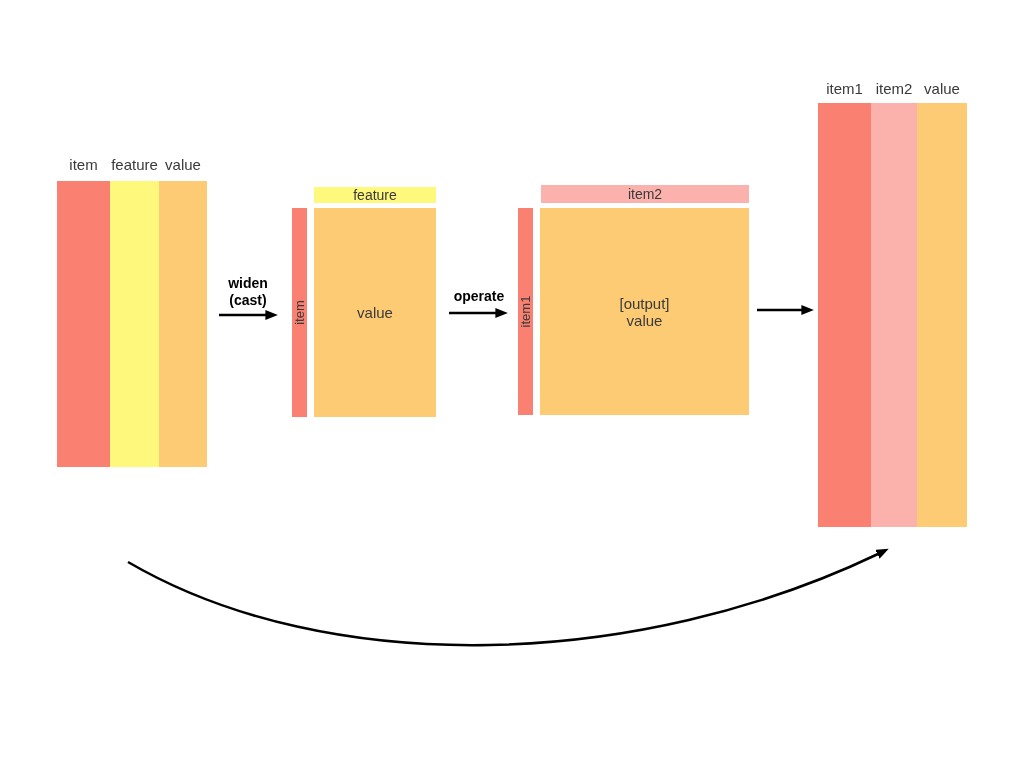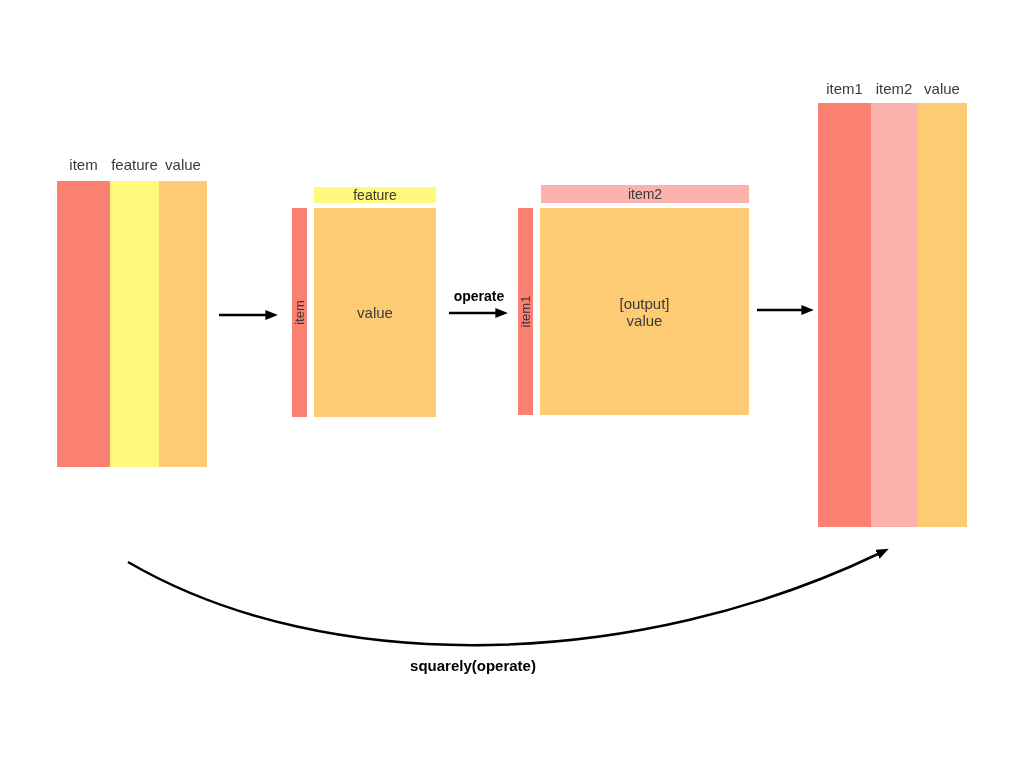--- a/index.html
+++ b/index.html
@@ -50,20 +50,24 @@
     <path d="M 128 562 C 330 680, 640 668, 878 554" fill="none" stroke="#000000" stroke-width="2.5" marker-end="url(#ah)"></path>
   </svg>
 
   <div class="col-label" style="left:57px;top:157px;width:53px">item</div>
   <div class="col-label" style="left:110px;top:157px;width:49px">feature</div>
   <div class="col-label" style="left:159px;top:157px;width:48px">value</div>
   <div class="col c-red" style="left: 57px; top: 181px; width: 53px; height: 286px; background: rgb(250, 128, 114);"></div>
   <div class="col c-yellow" style="left: 110px; top: 181px; width: 49px; height: 286px; background: rgb(254, 248, 125);"></div>
   <div class="col c-orange" style="left: 159px; top: 181px; width: 48px; height: 286px; background: rgb(253, 203, 116);"></div>
 
+  <div class="arrow-label" style="left:198px;top:275px;width:100px">
+    <div>widen</div>
+    <div>(cast)</div>
+  </div>
 
   <div class="bar c-yellow" style="left: 314px; top: 187px; width: 122px; height: 16px; background: rgb(254, 248, 125);">
     <span>feature</span>
   </div>
   <div class="vbar c-red" style="left: 292px; top: 208px; width: 15px; height: 209px; background: rgb(250, 128, 114);">
     <span class="vtext">item</span>
   </div>
   <div class="block c-orange" style="left: 314px; top: 208px; width: 122px; height: 209px; background: rgb(253, 203, 116);">
     <div>value</div>
   </div>
@@ -82,15 +86,14 @@
   </div>
 
 
   <div class="col-label" style="left:818px;top:81px;width:53px">item1</div>
   <div class="col-label" style="left:871px;top:81px;width:46px">item2</div>
   <div class="col-label" style="left:917px;top:81px;width:50px">value</div>
   <div class="col c-red" style="left: 818px; top: 103px; width: 53px; height: 424px; background: rgb(250, 128, 114);"></div>
   <div class="col c-pink" style="left: 871px; top: 103px; width: 46px; height: 424px; background: rgb(251, 178, 172);"></div>
   <div class="col c-orange" style="left: 917px; top: 103px; width: 50px; height: 424px; background: rgb(253, 203, 116);"></div>
 
-  <div class="arrow-label" style="left:373px;top:657px;width:200px;font-size:15px">squarely(operate)</div>
 
 </div>
 
 </body></html>

